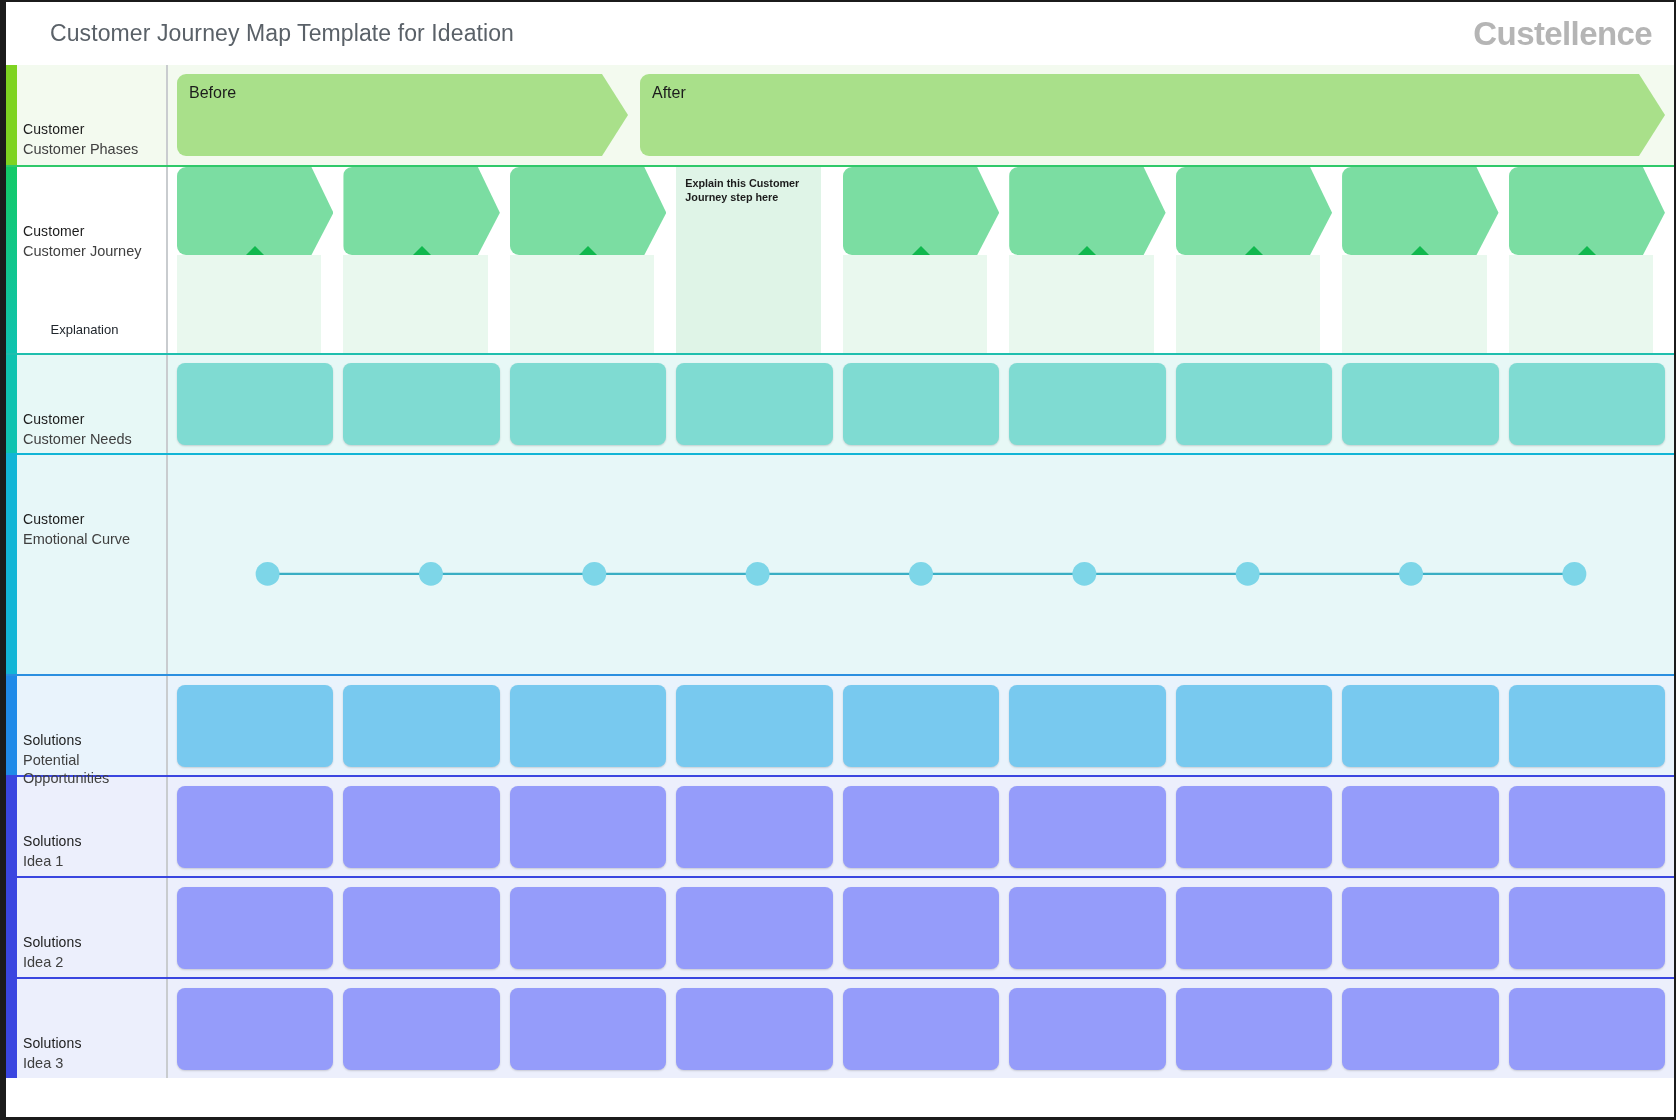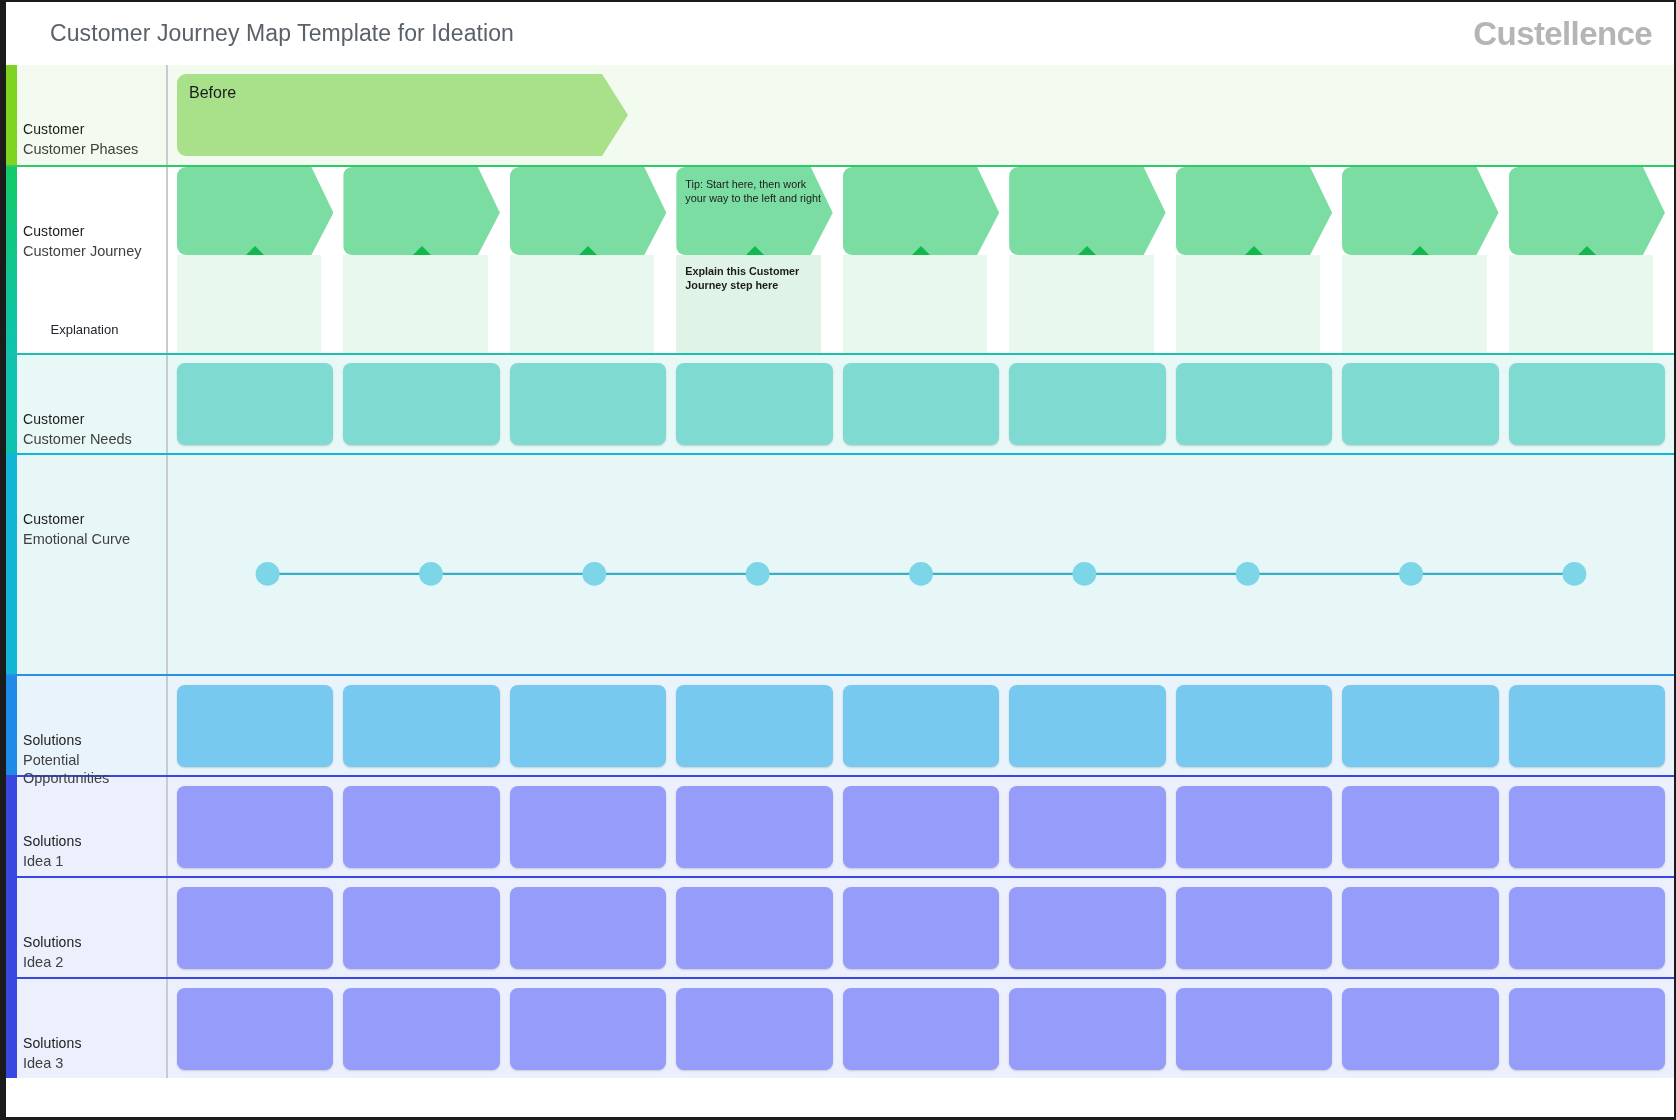--- a/index.html
+++ b/index.html
@@ -189,20 +189,23 @@
     <div class="row row-phases">
       <div class="accent" style="background:#7ed321"></div>
       <div class="rail">
         <div class="kicker">Customer</div>
         <div class="rlabel">Customer Phases</div>
       </div>
       <div class="lane">
         <div class="phase p1">
           <span>Before</span>
         </div>
+        <div class="phase p3">
+          <span>After</span>
+        </div>
       </div>
     </div>
 
     <div class="row row-journey">
       <div class="accent" style="background:linear-gradient(#13ca67,#0fc3b0)"></div>
       <div class="rail">
         <div class="kicker">Customer</div>
         <div class="rlabel">Customer Journey</div>
         <div class="sublabel">Explanation</div>
       </div>
@@ -227,24 +230,20 @@
 
           <div class="jcol">
             <div class="jstep">
               <span></span>
               <div class="jtri"></div>
             </div>
             <div class="jexp"></div>
           </div>
 
           <div class="jcol">
-            <div class="jstep">
-              <span>Tip: Start here, then work your way to the left and right</span>
-              <div class="jtri"></div>
-            </div>
             <div class="jexp tinted">Explain this Customer Journey step here</div>
           </div>
 
           <div class="jcol">
             <div class="jstep">
               <span></span>
               <div class="jtri"></div>
             </div>
             <div class="jexp"></div>
           </div>

